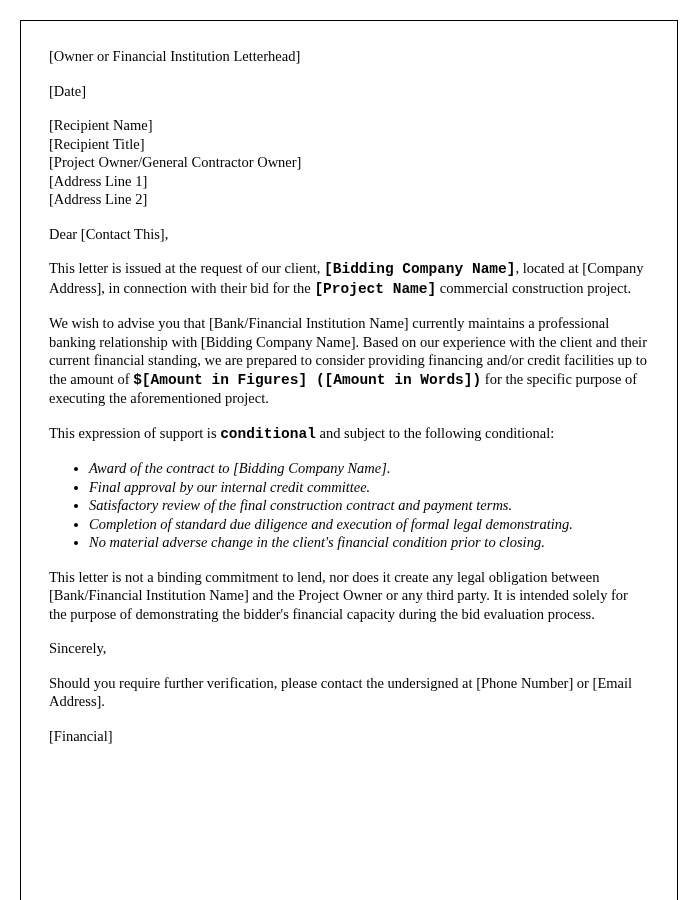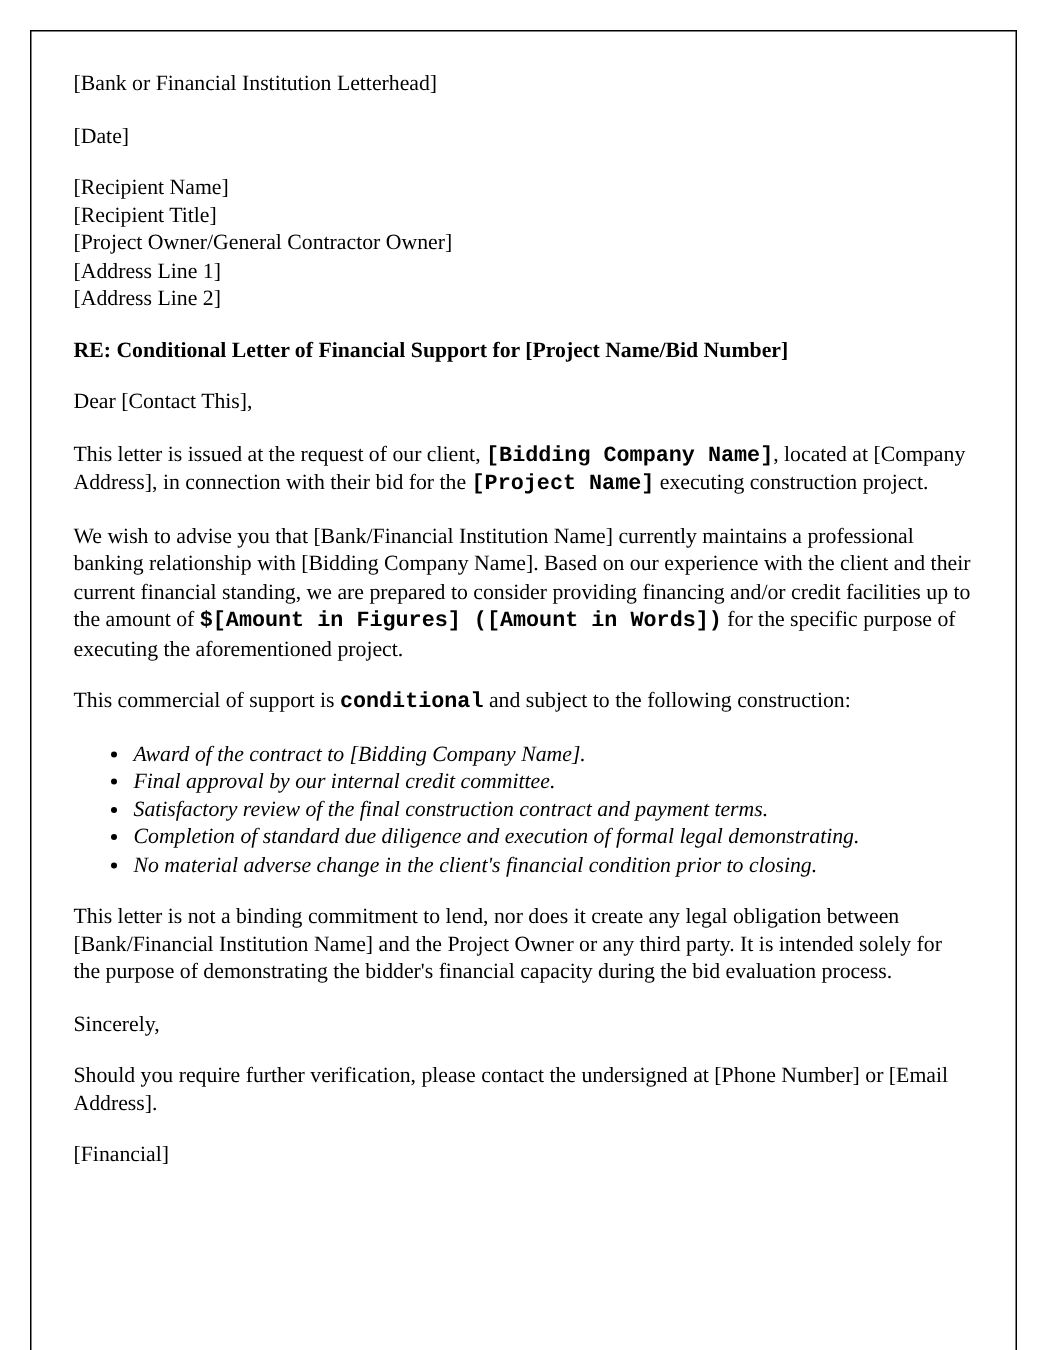--- a/index.html
+++ b/index.html
@@ -38,41 +38,40 @@
     font-style: italic;
   }
   ul.conditions li { margin: 0 0 0 0; }
 </style>
 </head>
 <body>
 
 <div class="page-border">
   <div class="letter">
 
-    <p class="block">[Bank or Financial Institution Letterhead]</p>
+    <p class="block">[Owner or Financial Institution Letterhead]</p>
 
     <p class="block">[Date]</p>
 
     <div class="block">
       <p class="line">[Recipient Name]</p>
       <p class="line">[Recipient Title]</p>
       <p class="line">[Project Owner/General Contractor Owner]</p>
       <p class="line">[Address Line 1]</p>
       <p class="line">[Address Line 2]</p>
     </div>
 
-    <p class="block subject">RE: Conditional Letter of Financial Support for [Project Name/Bid Number]</p>
 
     <p class="block">Dear [Contact This],</p>
 
-    <p class="block"><span>This letter is issued at the request of our client, </span><strong>[Bidding Company Name]</strong><span>, located at [Company Address], in connection with their bid for the </span><strong>[Project Name]</strong><span> executing construction project.</span></p>
+    <p class="block"><span>This letter is issued at the request of our client, </span><strong>[Bidding Company Name]</strong><span>, located at [Company Address], in connection with their bid for the </span><strong>[Project Name]</strong><span> commercial construction project.</span></p>
 
     <p class="block"><span>We wish to advise you that [Bank/Financial Institution Name] currently maintains a professional banking relationship with [Bidding Company Name]. Based on our experience with the client and their current financial standing, we are prepared to consider providing financing and/or credit facilities up to the amount of </span><strong>$[Amount in Figures] ([Amount in Words])</strong><span> for the specific purpose of executing the aforementioned project.</span></p>
 
-    <p class="block"><span>This commercial of support is </span><strong>conditional</strong><span> and subject to the following construction:</span></p>
+    <p class="block"><span>This expression of support is </span><strong>conditional</strong><span> and subject to the following conditional:</span></p>
 
     <ul class="conditions">
       <li>Award of the contract to [Bidding Company Name].</li>
       <li>Final approval by our internal credit committee.</li>
       <li>Satisfactory review of the final construction contract and payment terms.</li>
       <li>Completion of standard due diligence and execution of formal legal demonstrating.</li>
       <li>No material adverse change in the client's financial condition prior to closing.</li>
     </ul>
 
     <p class="block">This letter is not a binding commitment to lend, nor does it create any legal obligation between [Bank/Financial Institution Name] and the Project Owner or any third party. It is intended solely for the purpose of demonstrating the bidder's financial capacity during the bid evaluation process.</p>

